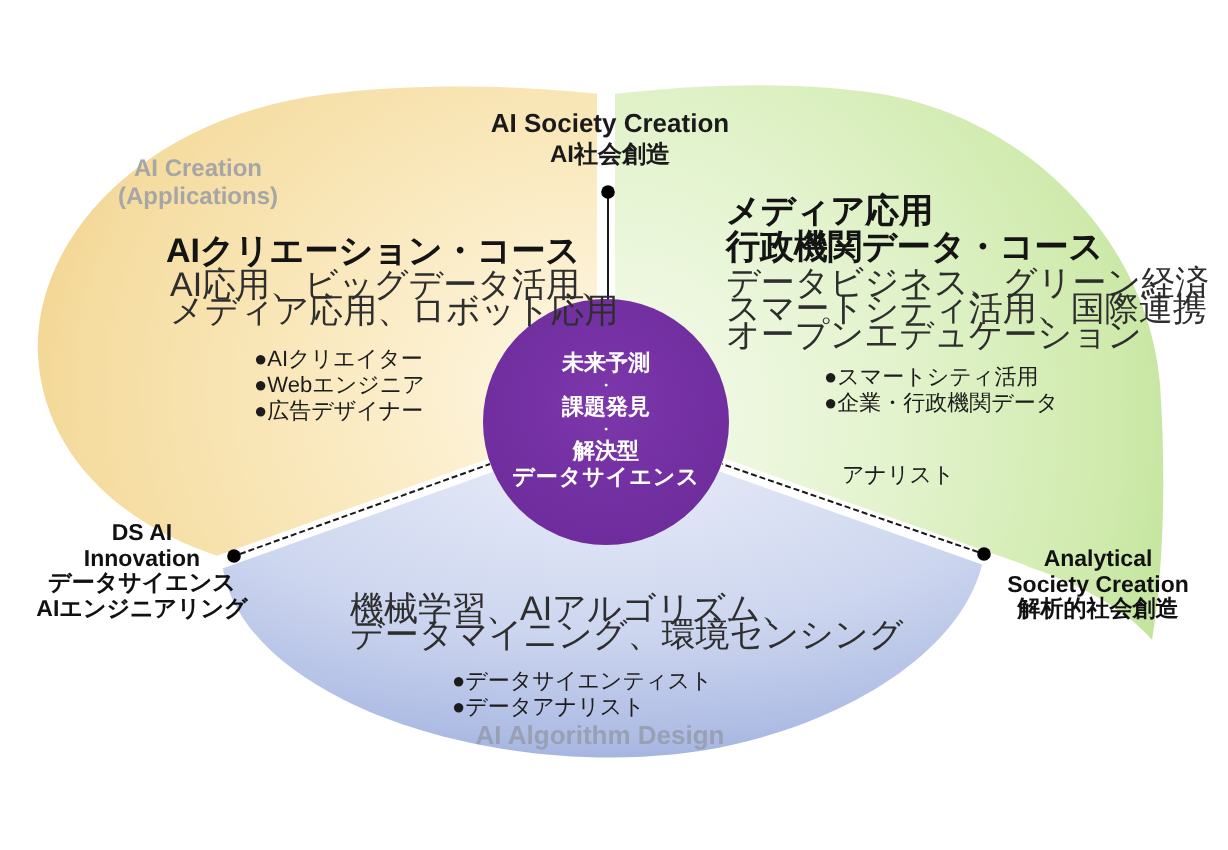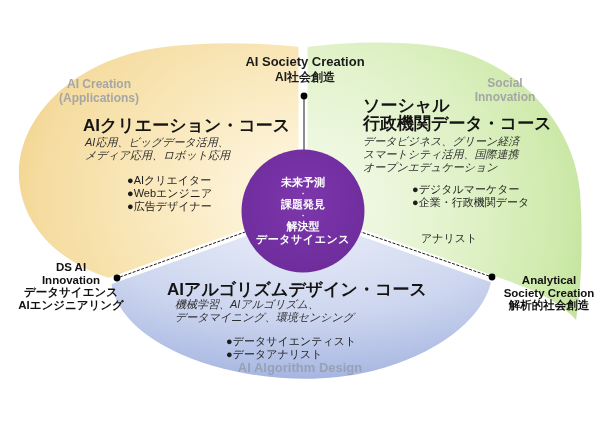--- a/index.html
+++ b/index.html
@@ -14,21 +14,21 @@
   .lbl-top-en{left:185px;top:54px;width:240px;font-size:13px;font-weight:bold;color:#1a1a1a;}
   .lbl-top-ja{left:185px;top:69px;width:240px;font-size:12px;font-weight:bold;color:#1a1a1a;}
   .lbl-gray{font-weight:bold;color:#a6a6a6;font-size:12px;line-height:14px;}
   .lbl-aicreation{left:34px;top:77px;width:130px;}
   .lbl-socialinn{left:445px;top:76px;width:120px;}
   .lbl-algdesign{left:190px;top:361px;width:220px;font-size:13px;color:#97a0b5;line-height:14px;}
   .course-title{font-size:17px;font-weight:bold;color:#141414;letter-spacing:0px;white-space:nowrap;}
   .t-creation{left:83px;top:114px;}
   .t-social{left:363px;top:97px;line-height:18px;}
   .t-algorithm{left:167px;top:278px;}
-  .kw{font-size:11px;color:#2e2e2e;line-height:13px;white-space:nowrap;font-style:italic;}
+  .kw{font-size:17px;color:#2e2e2e;line-height:13px;white-space:nowrap;}
   .kw-creation{left:85px;top:136px;}
   .kw-social{left:363px;top:135px;}
   .kw-algorithm{left:175px;top:298px;}
   .careers{font-size:11px;color:#1c1c1c;line-height:13px;white-space:nowrap;}
   .cr-creation{left:127px;top:174px;}
   .cr-social{left:412px;top:183px;}
   .cr-algorithm{left:226px;top:335px;}
   .cr-indent{padding-left:9px;margin-top:23px;}
   .corner-lbl{font-size:11.5px;font-weight:bold;color:#111;line-height:12.5px;text-align:center;}
   .lbl-dsai{left:6px;top:261px;width:130px;}
@@ -99,53 +99,48 @@
     <circle cx="303" cy="211" r="61.5" fill="url(#gP)"></circle>
   </svg>
 
   <div class="abs ctr lbl-top-en">AI Society Creation</div>
   <div class="abs ctr lbl-top-ja">AI社会創造</div>
 
   <div class="abs ctr lbl-gray lbl-aicreation">
     <div>AI Creation</div>
     <div>(Applications)</div>
   </div>
-  <div class="abs ctr lbl-gray lbl-socialinn">
-    <div>Social</div>
-    <div>Innovation</div>
-  </div>
   <div class="abs ctr lbl-gray lbl-algdesign">AI Algorithm Design</div>
 
   <div class="abs course-title t-creation">AIクリエーション・コース</div>
   <div class="abs kw kw-creation">
     <div>AI応用、ビッグデータ活用、</div>
     <div>メディア応用、ロボット応用</div>
   </div>
   <div class="abs careers cr-creation">
     <div>●AIクリエイター</div>
     <div>●Webエンジニア</div>
     <div>●広告デザイナー</div>
   </div>
 
   <div class="abs course-title t-social">
-    <div>ソーシャル</div>
+    <div>メディア応用</div>
     <div>行政機関データ・コース</div>
   </div>
   <div class="abs kw kw-social">
     <div>データビジネス、グリーン経済</div>
     <div>スマートシティ活用、国際連携</div>
     <div>オープンエデュケーション</div>
   </div>
   <div class="abs careers cr-social">
-    <div>●デジタルマーケター</div>
+    <div>●スマートシティ活用</div>
     <div>●企業・行政機関データ</div>
     <div class="cr-indent">アナリスト</div>
   </div>
 
-  <div class="abs course-title t-algorithm">AIアルゴリズムデザイン・コース</div>
   <div class="abs kw kw-algorithm">
     <div>機械学習、AIアルゴリズム、</div>
     <div>データマイニング、環境センシング</div>
   </div>
   <div class="abs careers cr-algorithm">
     <div>●データサイエンティスト</div>
     <div>●データアナリスト</div>
   </div>
 
   <div class="abs ctr corner-lbl lbl-dsai">

